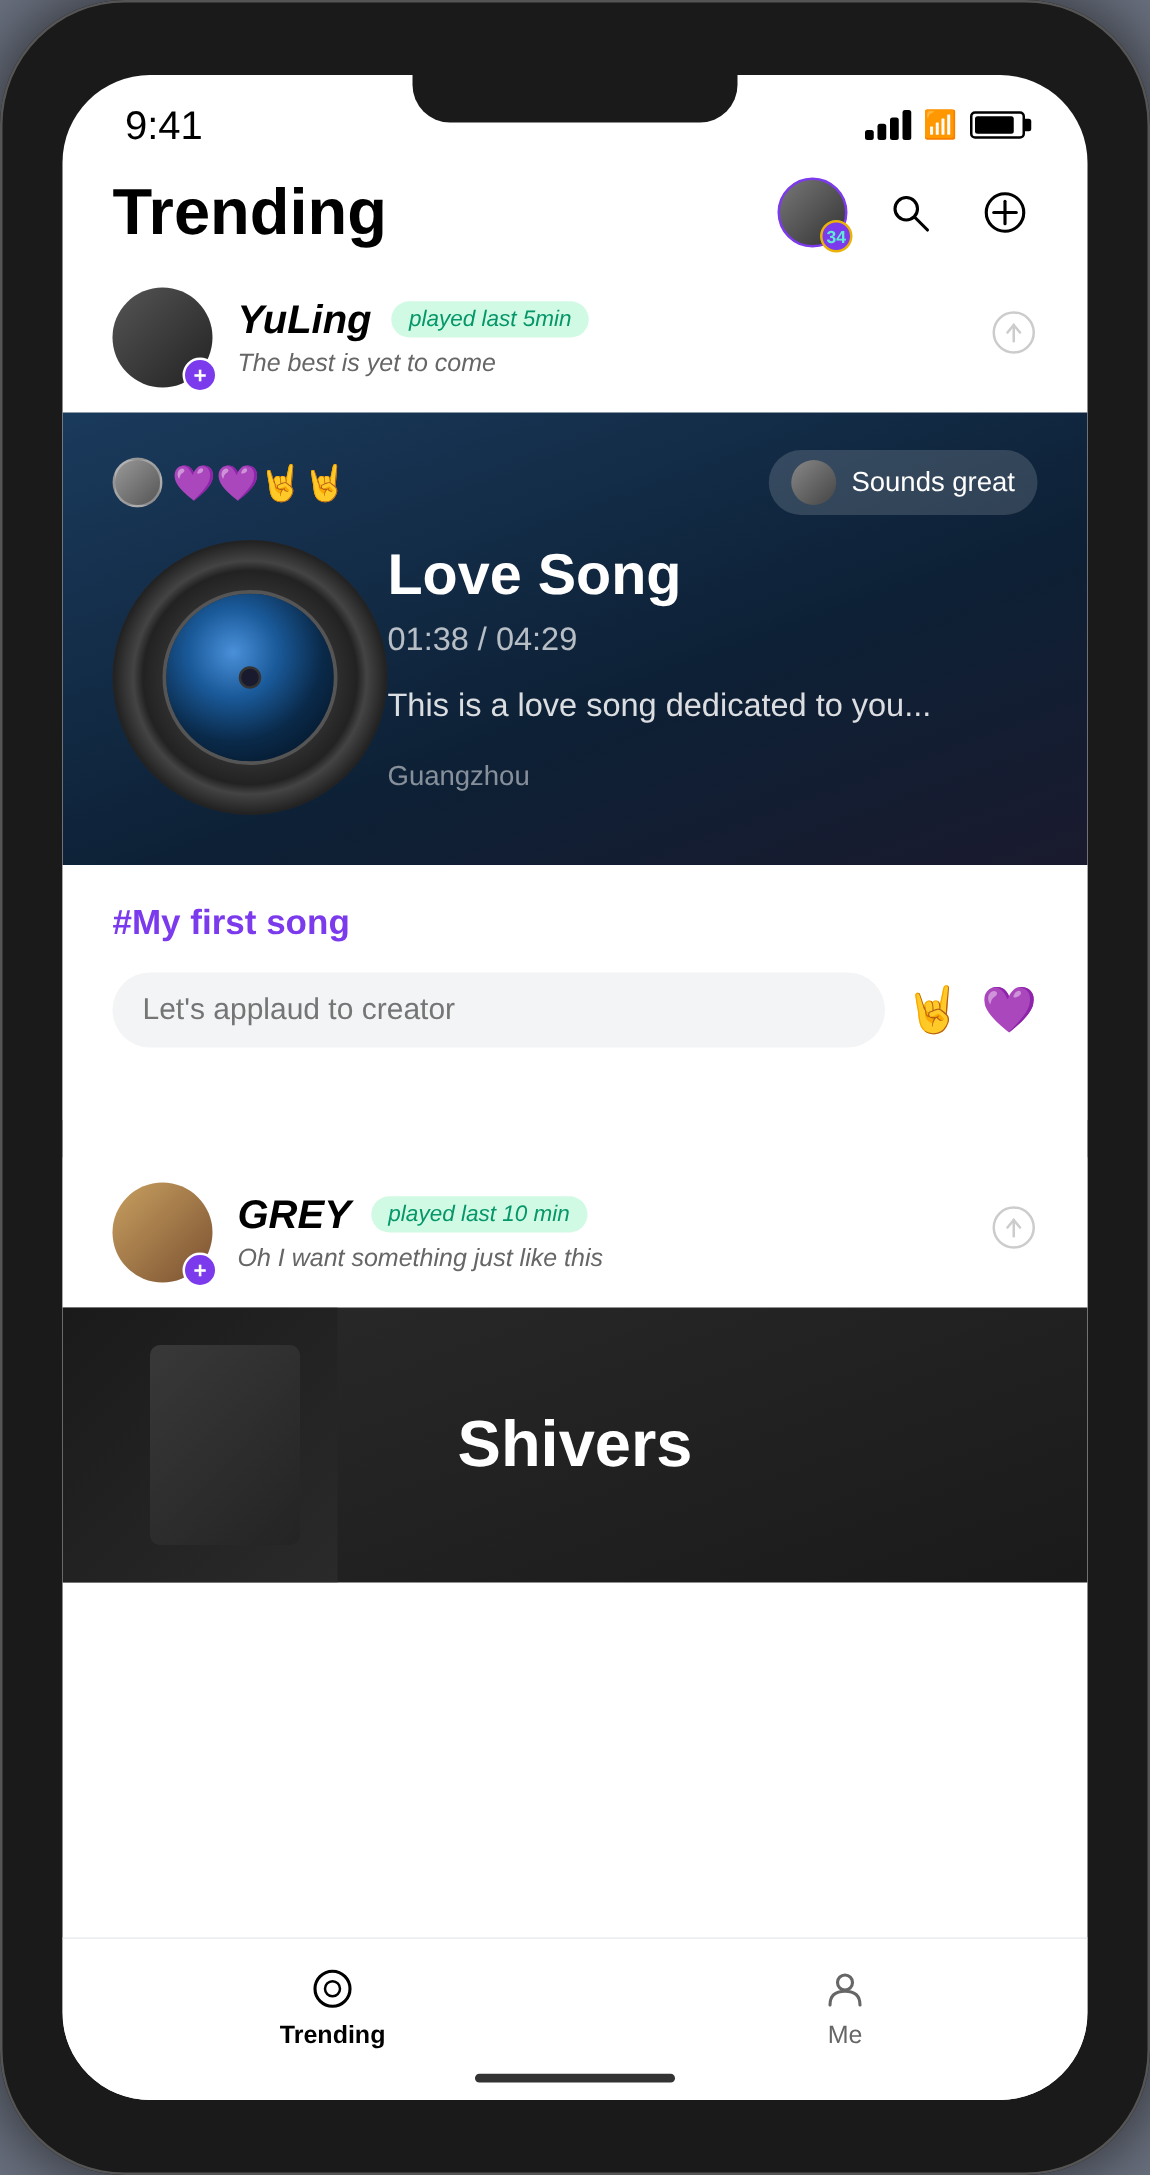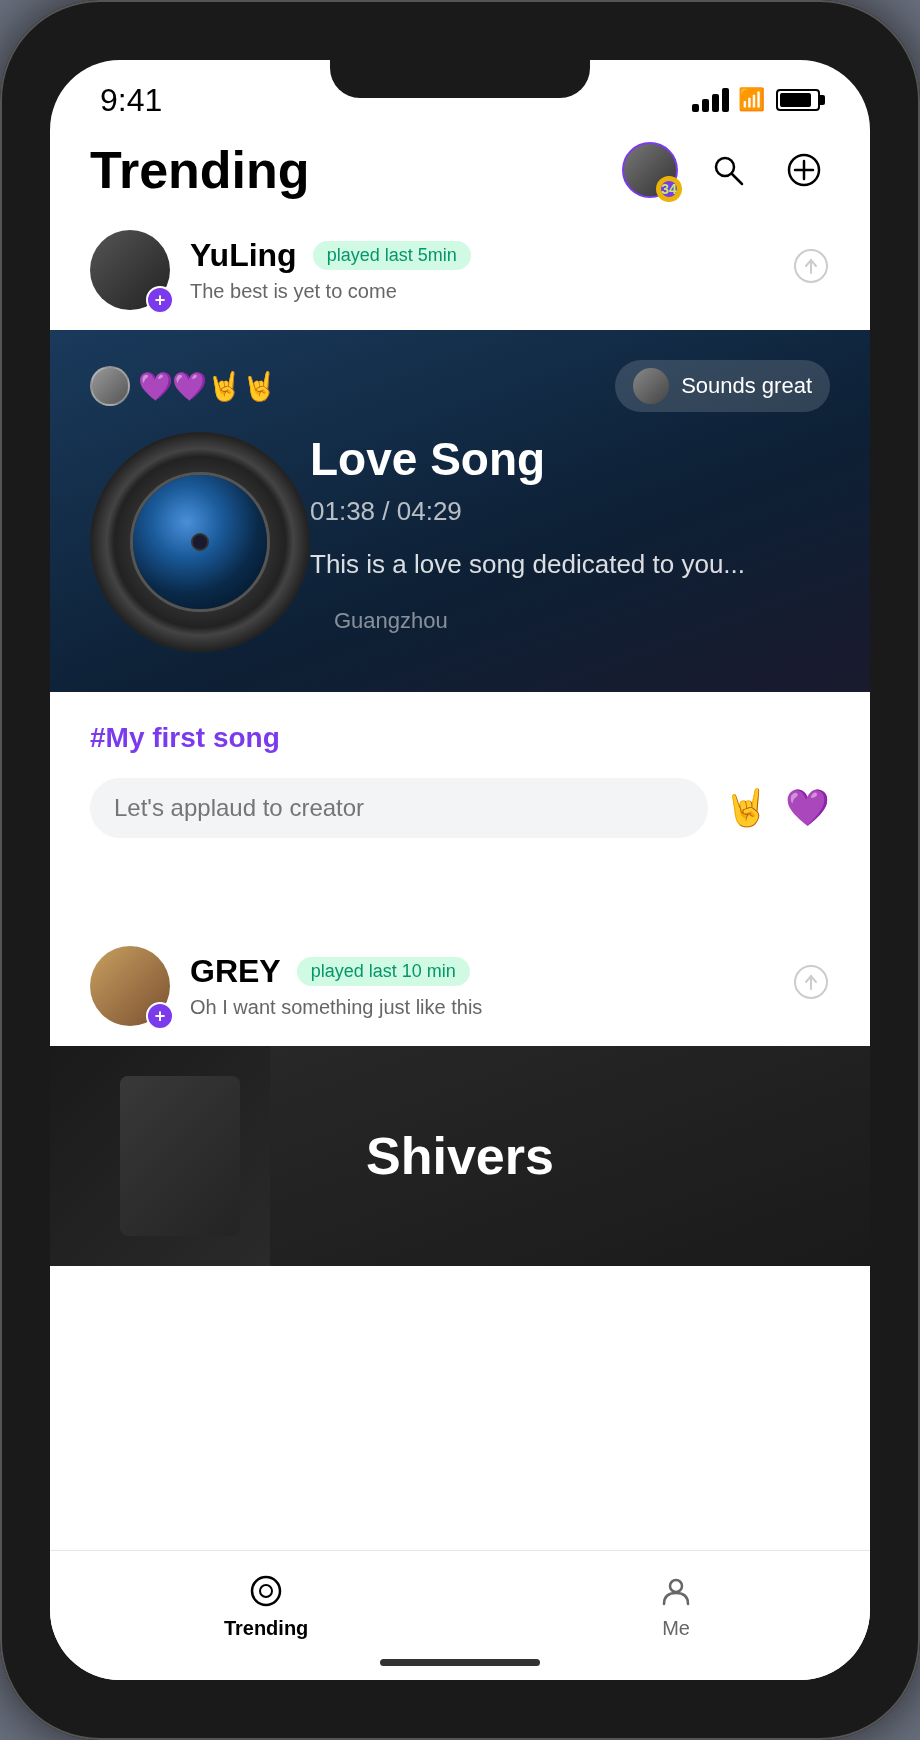--- a/index.html
+++ b/index.html
@@ -124,30 +124,30 @@
       border-radius: 50%;
       background: #888;
       overflow: hidden;
       border: 2px solid #7c3aed;
     }
     .badge-count {
       position: absolute;
       bottom: -4px;
       right: -4px;
       background: #7c3aed;
-      color: #bef264;
+      color: #5eead4;
       font-size: 14px;
       font-weight: 700;
       width: 26px;
       height: 26px;
       border-radius: 50%;
       display: flex;
       align-items: center;
       justify-content: center;
-      border: 5px solid #eab308;
+      border: 2px solid #eab308;
     }
     .icon-btn {
       width: 52px;
       height: 52px;
       display: flex;
       align-items: center;
       justify-content: center;
       cursor: pointer;
     }
     
@@ -174,21 +174,21 @@
       background: #7c3aed;
       border-radius: 50%;
       display: flex;
       align-items: center;
       justify-content: center;
       color: #fff;
       font-size: 18px;
       font-weight: 700;
       border: 2px solid #fff;
     }
-    .user-info { flex: 1; }
+    .user-info { flex: 1; font-style: italic; }
     .user-name-row {
       display: flex;
       align-items: center;
       gap: 16px;
       margin-bottom: 6px;
     }
     .user-name {
       font-size: 32px;
       font-weight: 700;
       color: #000;
@@ -312,21 +312,20 @@
     }
     .song-desc {
       font-size: 26px;
       color: rgba(255,255,255,0.85);
       line-height: 1.5;
       margin-bottom: 24px;
     }
     .song-location {
       font-size: 22px;
       color: rgba(255,255,255,0.5);
-      margin-left: 24px;
     }
     
     .comment-section {
       background: #fff;
       padding: 30px 40px;
     }
     .hashtag {
       color: #7c3aed;
       font-size: 28px;
       font-weight: 600;

